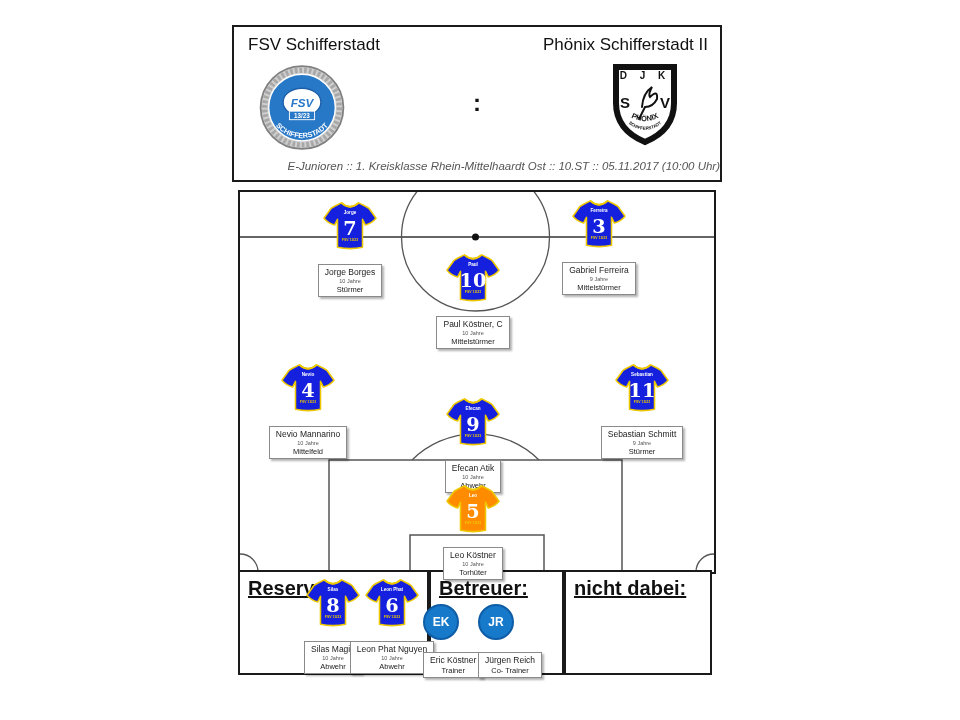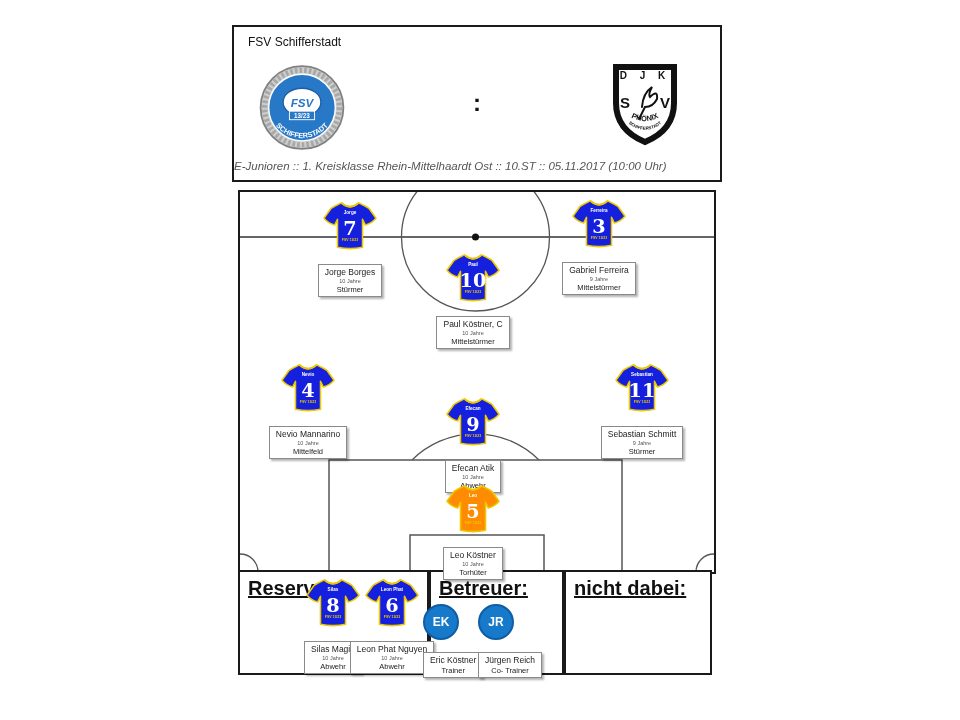--- a/index.html
+++ b/index.html
@@ -2,26 +2,26 @@
 <html style="--jersey-primary: #1420dd; --jersey-trim: #edc800; --goalkeeper: #ff8c00; --staff-circle: #1779c9; --logo-blue: #2878c8;"><head>
 <meta charset="utf-8">
 <style>
   html,body{margin:0;padding:0;background:#fff;}
   .canvas{position:relative;width:960px;height:720px;background:#fff;
           font-family:"Liberation Sans",sans-serif;overflow:hidden;}
 
   
   .header-box{position:absolute;left:232px;top:25px;width:490px;height:157px;
               border:2px solid #1a1a1a;background:#fff;box-sizing:border-box;}
-  .team-name{position:absolute;top:8px;font-size:12px;color:#111;white-space:nowrap;}
+  .team-name{position:absolute;top:8px;font-size:17px;color:#111;white-space:nowrap;}
   .team-name.home{left:14px;}
   .team-name.away{right:12px;}
   .score-sep{position:absolute;left:0;right:0;top:62px;text-align:center;
              font-size:24px;font-weight:700;color:#111;}
-  .match-info{position:absolute;left:0;right:0;bottom:8px;text-align:left;
+  .match-info{position:absolute;left:0;right:0;bottom:8px;text-align:right;
               font-size:11.5px;font-style:italic;color:#555;}
   .logo{position:absolute;}
   .logo.fsv{left:23px;top:37px;}
   .logo.djk{left:378px;top:36px;}
 
   
   .field{position:absolute;left:238px;top:190px;width:474px;height:380px;
          border:2px solid #1a1a1a;background:#fff;box-sizing:content-box;}
   .pitch-svg{position:absolute;left:0;top:0;}
 
@@ -78,20 +78,21 @@
   
   .logo-blue-text{fill:#2878c8;}
 </style>
 </head>
 <body>
 
 <div class="canvas">
 
   <div class="header-box">
     <div class="team-name home">FSV Schifferstadt</div>
+    <div class="team-name away">Phönix Schifferstadt II</div>
 
     <svg class="logo fsv" width="90" height="88" viewBox="0 0 100 97">
       <defs>
         <path id="fsvArc" d="M14,56 A38,38 0 0 0 86,56"></path>
       </defs>
       <circle cx="50" cy="48" r="46" fill="#cfcfcf" stroke="#808080" stroke-width="2"></circle>
       <circle cx="50" cy="48" r="41.5" fill="none" stroke="#a8a8a8" stroke-width="6" stroke-dasharray="3,2.2"></circle>
       <circle cx="50" cy="48" r="37" fill="#2878c8" stroke="#ffffff" stroke-width="1.5"></circle>
       <text font-size="8" font-weight="bold" fill="#ffffff" font-family="Liberation Sans,sans-serif">
         <textPath href="#fsvArc" startOffset="50%" text-anchor="middle">SCHIFFERSTADT</textPath>

